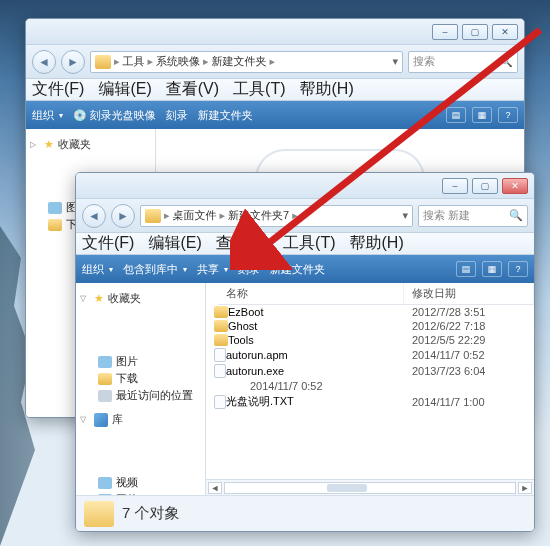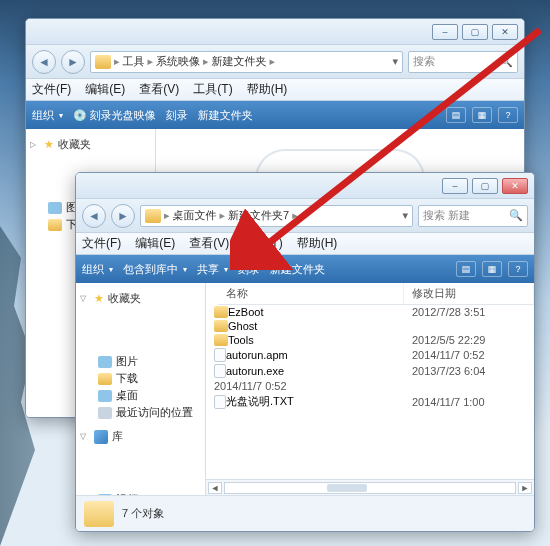--- a/index.html
+++ b/index.html
@@ -40,21 +40,21 @@
   .crumb { flex:1; height:22px; border:1px solid #aac0d5; background:#fff; border-radius:2px;
     display:flex; align-items:center; padding:0 4px; font-size:11px; color:#333; gap:3px; overflow:hidden;}
   .crumb .fico { width:16px; height:14px; background:linear-gradient(#ffe29a,#e8b84a); border-radius:2px; flex-shrink:0;}
   .crumb .sep { color:#888; }
   .crumb .drop { margin-left:auto; color:#666; }
   .searchbox { width:110px; height:22px; border:1px solid #aac0d5; background:#fff; border-radius:2px;
     display:flex; align-items:center; padding:0 4px; font-size:11px; color:#888; }
   .searchbox .sico { margin-left:auto; color:#5a7a9a;}
 
   .menubar { height:22px; background:linear-gradient(#f7fbff,#e9f1f9); border-bottom:1px solid #c2d2e2;
-    display:flex; align-items:center; padding:0 6px; gap:14px; font-size:12px; color:#222;}
+    display:flex; align-items:center; padding:0 6px; gap:14px; font-size:16px; color:#222;}
   .menubar span { cursor:default; }
 
   .toolbar { height:28px; background:linear-gradient(#4f8ecc,#2e6eae); color:#fff;
     display:flex; align-items:center; padding:0 6px; gap:10px; font-size:11px;}
   .toolbar .titem { display:flex; align-items:center; gap:3px; }
   .toolbar .tdrop::after { content:"▾"; font-size:8px; margin-left:2px;}
   .toolbar .right { margin-left:auto; display:flex; gap:6px;}
   .toolbar .ricon { width:20px; height:16px; border:1px solid rgba(255,255,255,.4); border-radius:2px;
     display:flex; align-items:center; justify-content:center; font-size:9px;}
 
@@ -76,30 +76,30 @@
     background:linear-gradient(135deg,#6fb4e8,#3a7fc0); border-radius:2px; }
 
   .content { flex:1; display:flex; flex-direction:column; font-size:11px; }
   .chead { height:22px; border-bottom:1px solid #e0e6ec; display:flex; color:#555;margin-left:12px;}
   .chead .col { padding:3px 8px; border-right:1px solid #eef2f6;}
   .chead .col.name { flex:1; }
   .chead .col.date { width:130px; }
   .clist { flex:1; overflow:auto; }
   .row { display:flex; padding:1px 0; align-items:center;}
   .row .cname { flex:1; display:flex; align-items:center; padding-left:8px;}
-  .row .cdate { width:130px; color:#555; padding-left:8px;}
+  .row .cdate { width:130px; color:#555; padding-left:8px;margin-left:36px;}
   .row .fico { width:14px; height:12px; border-radius:2px; flex-shrink:0;}
   .row .fico.folder { background:linear-gradient(#ffe29a,#e8b84a);}
   .row .fico.file { background:#fafcff; border:1px solid #c0cdd9; height:14px; width:12px;}
   .content .placeholder { flex:1; display:flex; align-items:flex-start; justify-content:center; padding-top:20px;}
   .content .placeholder .shape { width:170px; height:110px; border:2px solid #dfe6ed; border-bottom:none;
     border-radius:30px 30px 0 0; }
 
   .statusbar { height:36px; border-top:1px solid #d5e0ea; background:#eef4fa;
-    display:flex; align-items:center; padding:0 8px; gap:8px; font-size:11px; color:#333;}
+    display:flex; align-items:center; padding:0 8px; gap:8px; font-size:15px; color:#333;}
   .statusbar .bigfolder { width:30px; height:26px; background:linear-gradient(#ffe8ad,#eec561);
     border-radius:3px; }
 
   .hscroll { height:16px; border-top:1px solid #d5e0ea; background:#f3f7fb;
     display:flex; align-items:center; padding:0 2px; gap:2px; font-size:9px; color:#666;}
   .hscroll .arrowbtn { width:14px; height:12px; border:1px solid #c8d4df; background:#fff; display:flex;
     align-items:center; justify-content:center;}
   .hscroll .track { flex:1; height:12px; border:1px solid #c8d4df; background:#fff; position:relative;}
   .hscroll .thumb { position:absolute; left:35%; top:1px; width:40px; height:8px; background:#d2deea; border-radius:2px;}
 </style>
@@ -230,24 +230,20 @@
         <div class="gitems" id="fav-items">
             <div class="gi">
               <span class="ico"></span>
               <span>图片</span>
             </div>
             <div class="gi">
               <span class="ico folder"></span>
               <span>下载</span>
             </div>
             <div class="gi">
-              <span class="ico"></span>
-              <span>桌面</span>
-            </div>
-            <div class="gi">
               <span class="ico gray"></span>
               <span>最近访问的位置</span>
             </div>
           </div>
       </div>
       <div class="grp">
         <div class="ghead open">
             <span class="libico"></span>
             <span>库</span>
           </div>
@@ -278,20 +274,21 @@
               <span class="fico folder"></span>
               <span>EzBoot</span>
             </div>
             <div class="cdate">2012/7/28 3:51</div>
           </div>
           <div class="row">
             <div class="cname">
               <span class="fico folder"></span>
               <span>Ghost</span>
             </div>
+            <div class="cdate">2012/6/22 7:18</div>
           </div>
           <div class="row">
             <div class="cname">
               <span class="fico folder"></span>
               <span>Tools</span>
             </div>
             <div class="cdate">2012/5/5 22:29</div>
           </div>
           <div class="row">
             <div class="cname">

